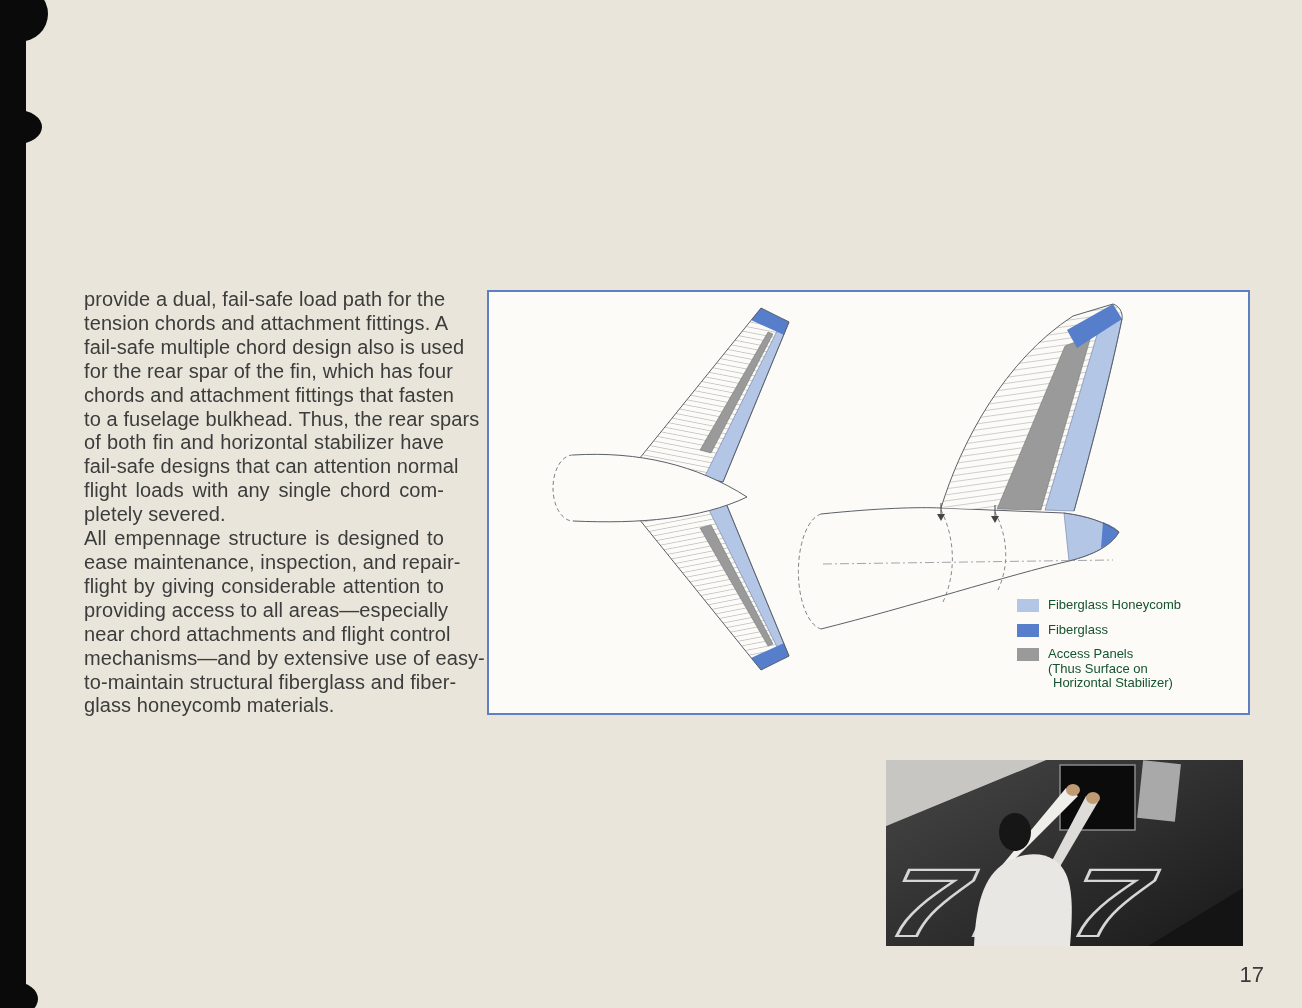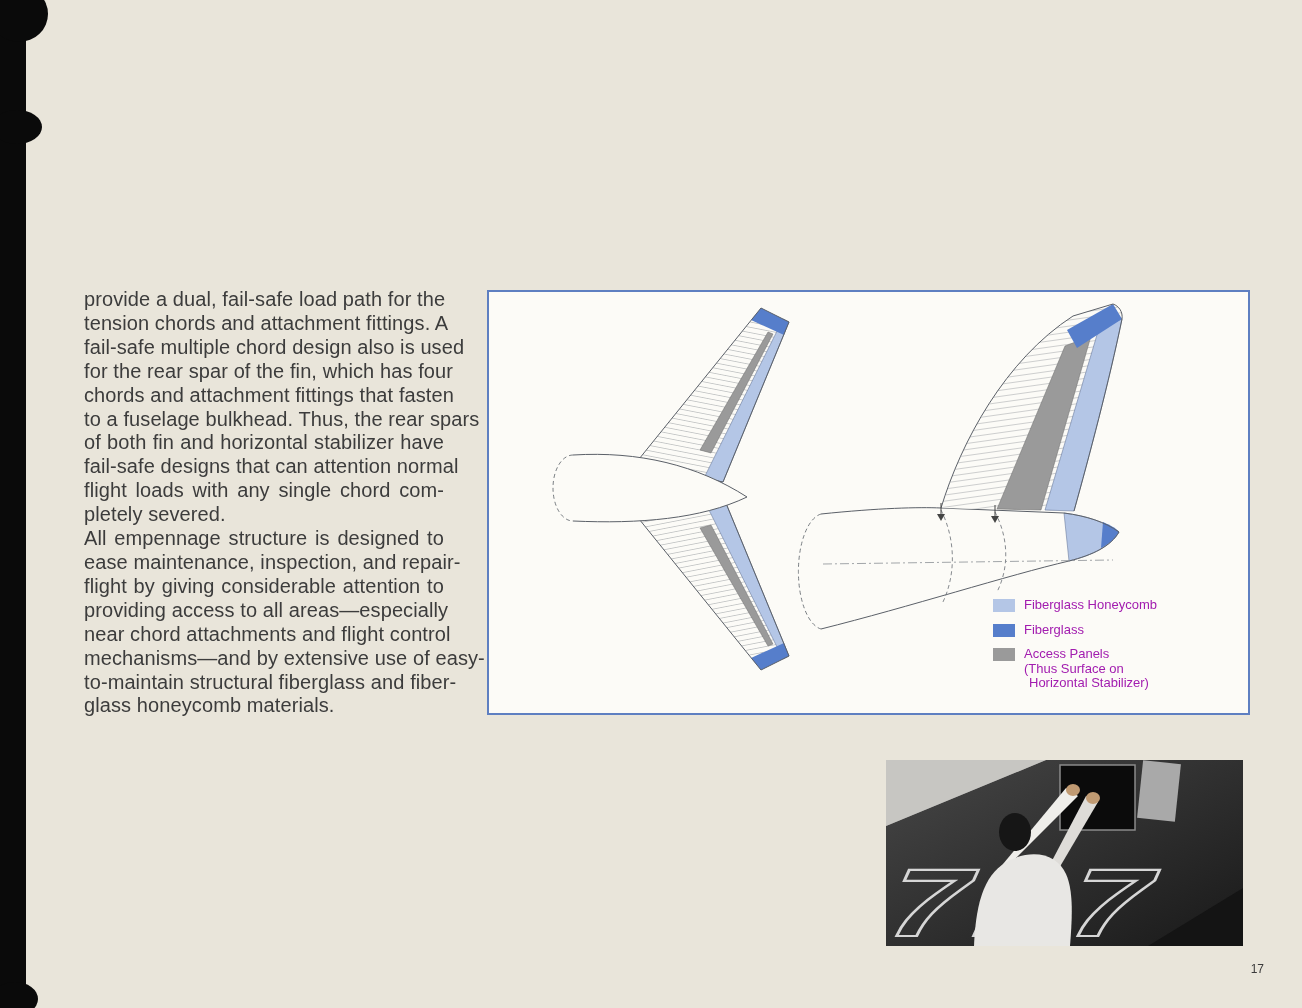--- a/index.html
+++ b/index.html
@@ -42,41 +42,41 @@
     background: #fcfbf7;
   }
   .diagram-box svg { display: block; }
 
   .fill-honeycomb  { fill: var(--c-honeycomb, #b4c6e6); }
   .fill-fiberglass { fill: var(--c-fiberglass, #567ecb); }
   .fill-panels     { fill: var(--c-panels, #9a9a9a); }
 
   
   .legend {
-    position: absolute; left: 504px; top: 306px;
-    font-size: 13px; color: #a21caf;
+    position: absolute; left: 528px; top: 306px;
+    font-size: 13px; color: #14532d;
   }
   .legend-row { display: flex; align-items: flex-start; margin-bottom: 10px; }
   .swatch { width: 22px; height: 13px; margin-right: 9px; margin-top: 1px; flex: 0 0 auto; }
   .legend-text div { line-height: 14.5px; white-space: nowrap; }
   .legend-text .sub2 { padding-left: 5px; }
 
   
   .photo { position: absolute; left: 886px; top: 760px; width: 357px; height: 186px; }
   .photo svg { display: block; }
   .marking-text {
     font-family: "Liberation Sans", sans-serif;
     font-weight: bold; font-style: italic;
     fill: none; stroke: #d6d6d6; stroke-width: 2.2px;
   }
 
   
   .page-number {
     position: absolute; left: 1224px; top: 962px; width: 40px;
-    text-align: right; font-size: 12px; color: #3b3b3b;
+    text-align: right; font-size: 22px; color: #3b3b3b;
   }
 </style>
 </head>
 <body>
 
 <div class="page">
 
   <div class="binding-edge">
     <span class="blob b1"></span>
     <span class="blob b2"></span>

